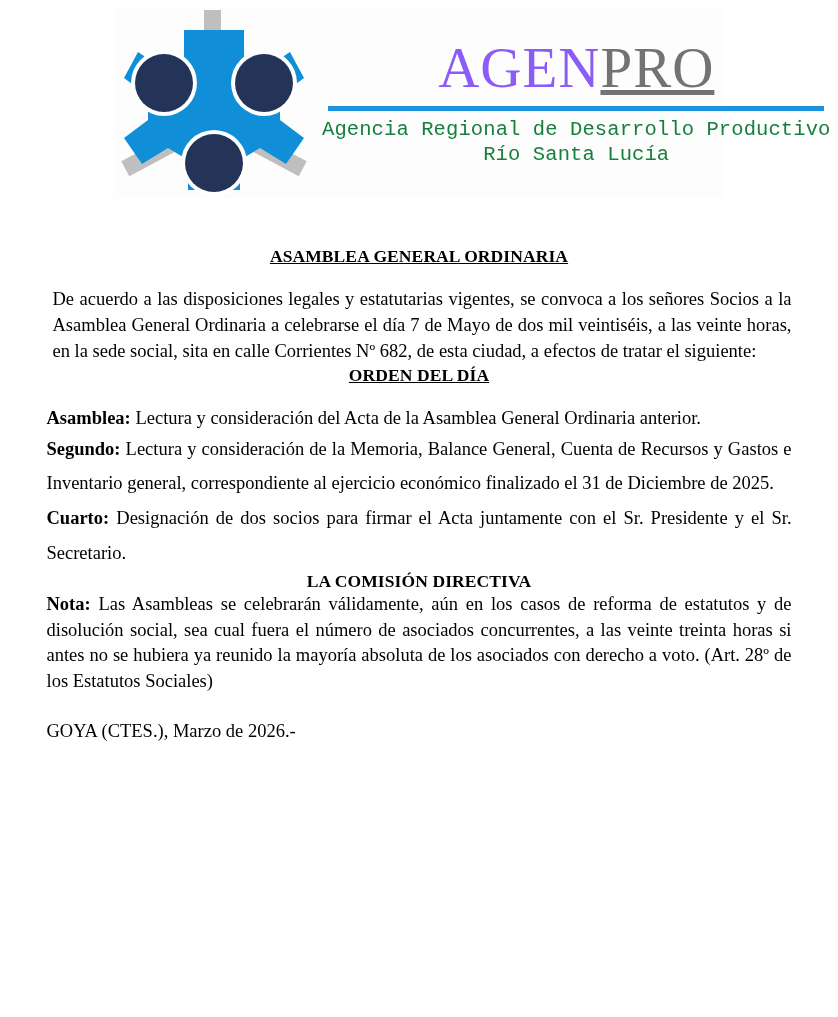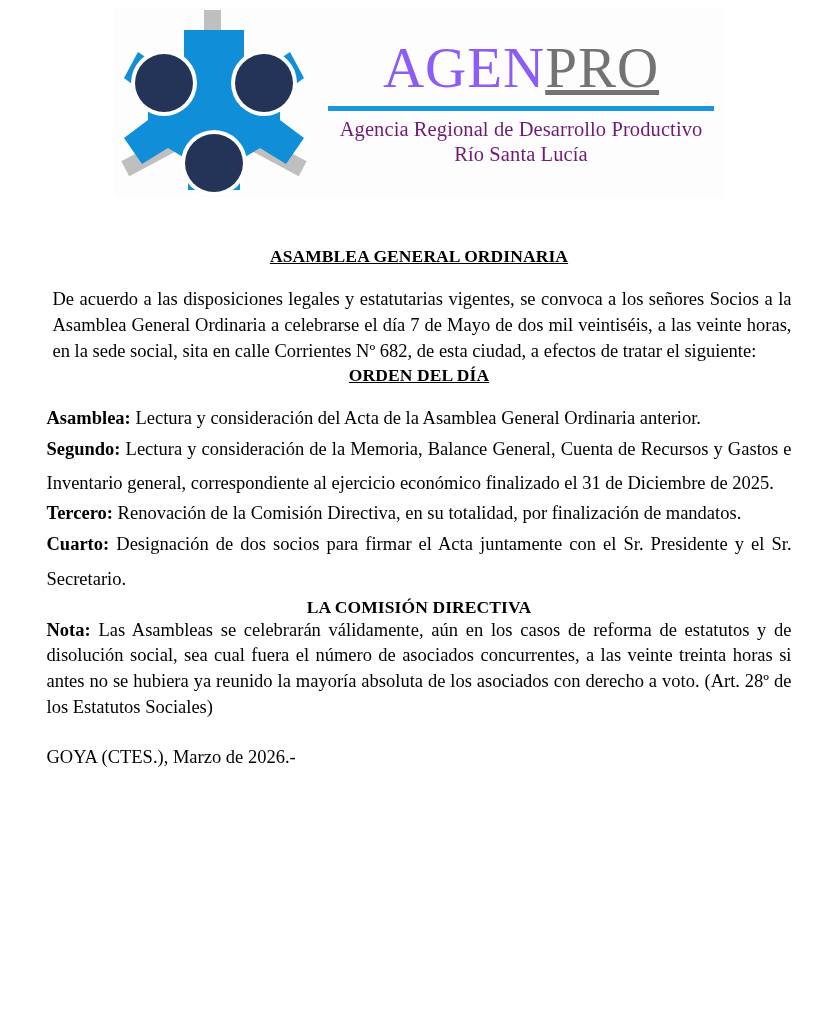--- a/index.html
+++ b/index.html
@@ -49,24 +49,24 @@
   }
   .wordmark .agen { color: #8b5cf6; }
   .wordmark .pro  { color: #737373; text-decoration: underline; }
 
   .word-rule {
     height: 5px;
     background: #1b93dd;
     margin: 9px 6px 6px 6px;
   }
   .tagline {
-    font-family: Liberation Serif, serif;
+    font-family: Liberation Mono, monospace;
     font-size: 20.5px;
     line-height: 1.22;
-    color: #701a75;
+    color: #15803d;
     letter-spacing: 0.1px;
     white-space: nowrap;
   }
 
   
   .doc {
     width: 745px;
     margin: 0 auto;
     padding-top: 48px;
   }
@@ -147,21 +147,20 @@
 
   <p class="para-justify sp-intro">De acuerdo a las disposiciones legales y estatutarias vigentes, se convoca a los señores Socios a la Asamblea General Ordinaria a celebrarse el día 7 de Mayo de dos mil veintiséis, a las veinte horas, en la sede social, sita en calle Corrientes Nº 682, de esta ciudad, a efectos de tratar el siguiente:</p>
 
   <h2 class="subtitle sp-orden">ORDEN DEL DÍA</h2>
 
   <div class="sp-agenda">
     <p class="para-justify"><b>Asamblea:</b> <span>Lectura y consideración del Acta de la Asamblea General Ordinaria anterior.</span></p>
 
     <p class="para-loose"><b>Segundo:</b> <span>Lectura y consideración de la Memoria, Balance General, Cuenta de Recursos y Gastos e Inventario general, correspondiente al ejercicio económico finalizado el 31 de Diciembre de 2025.</span></p>
 
-    <p class="para-justify"><b>Tercero:</b> <span>Renovación de la Comisión Directiva, en su totalidad, por finalización de mandatos.</span></p>
 
     <p class="para-loose"><b>Cuarto:</b> <span>Designación de dos socios para firmar el Acta juntamente con el Sr. Presidente y el Sr. Secretario.</span></p>
   </div>
 
   <h2 class="signoff sp-signoff">LA COMISIÓN DIRECTIVA</h2>
 
   <p class="para-justify sp-nota"><b>Nota:</b> <span>Las Asambleas se celebrarán válidamente, aún en los casos de reforma de estatutos y de disolución social, sea cual fuera el número de asociados concurrentes, a las veinte treinta horas si antes no se hubiera ya reunido la mayoría absoluta de los asociados con derecho a voto. (Art. 28º de los Estatutos Sociales)</span></p>
 
   <p class="sp-place">GOYA (CTES.), Marzo de 2026.-</p>
 </div>

